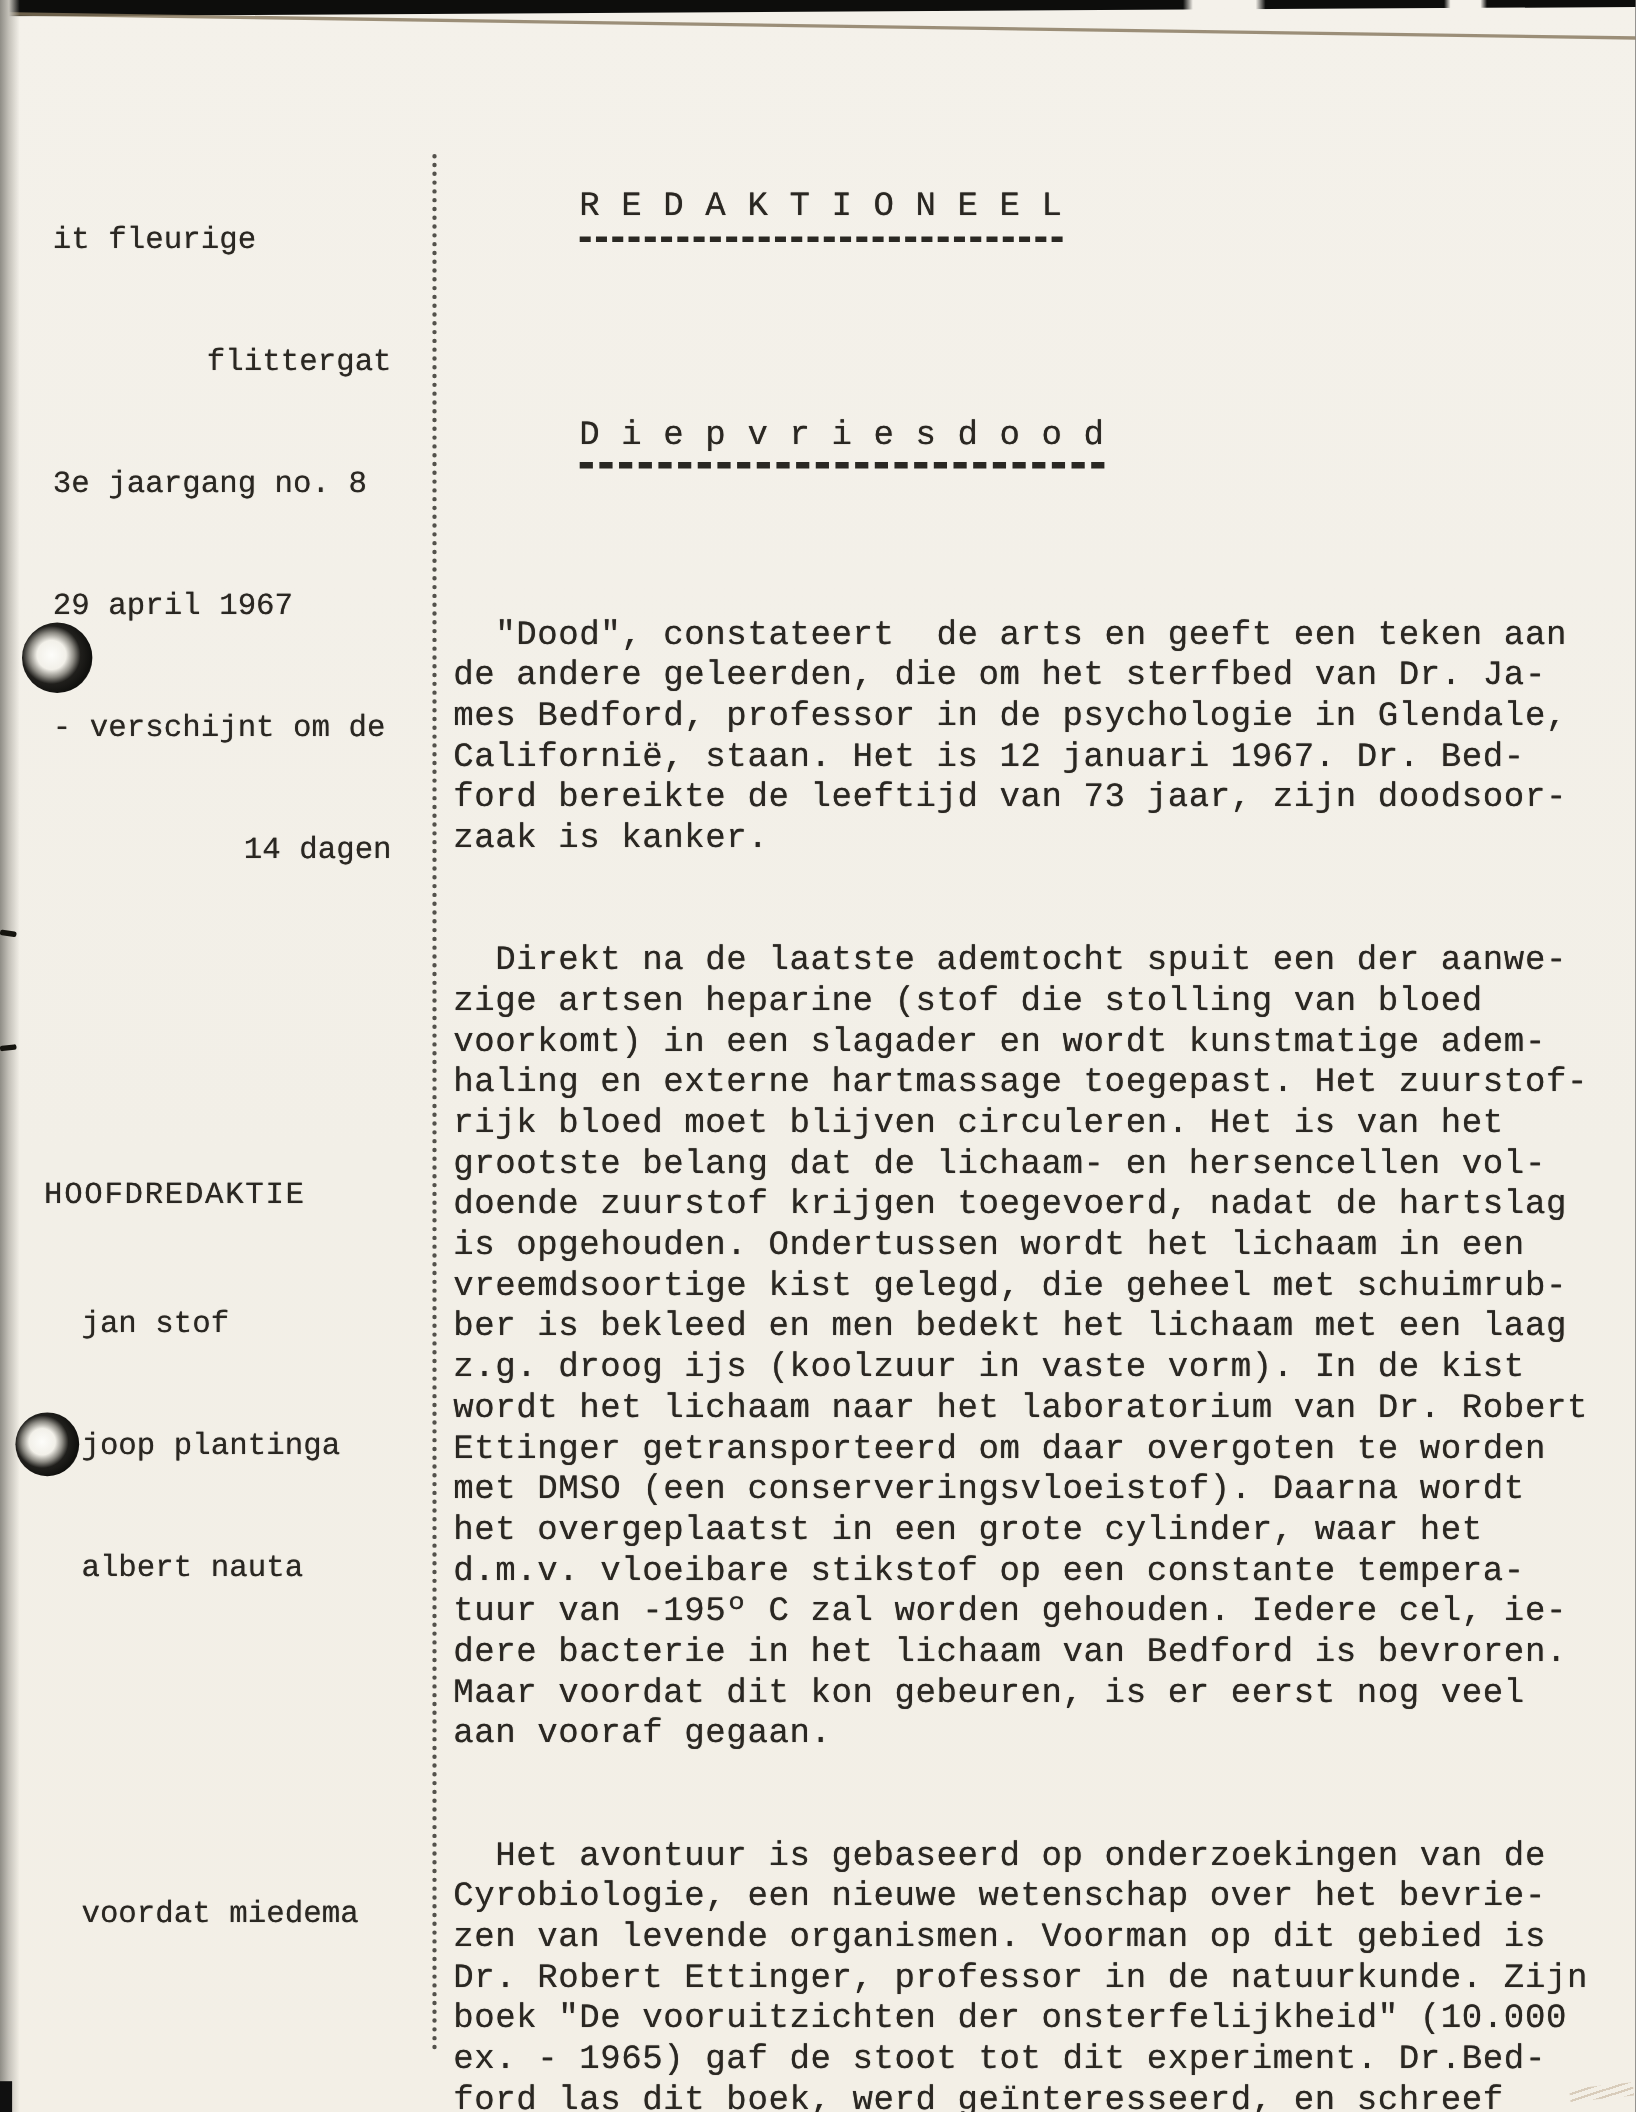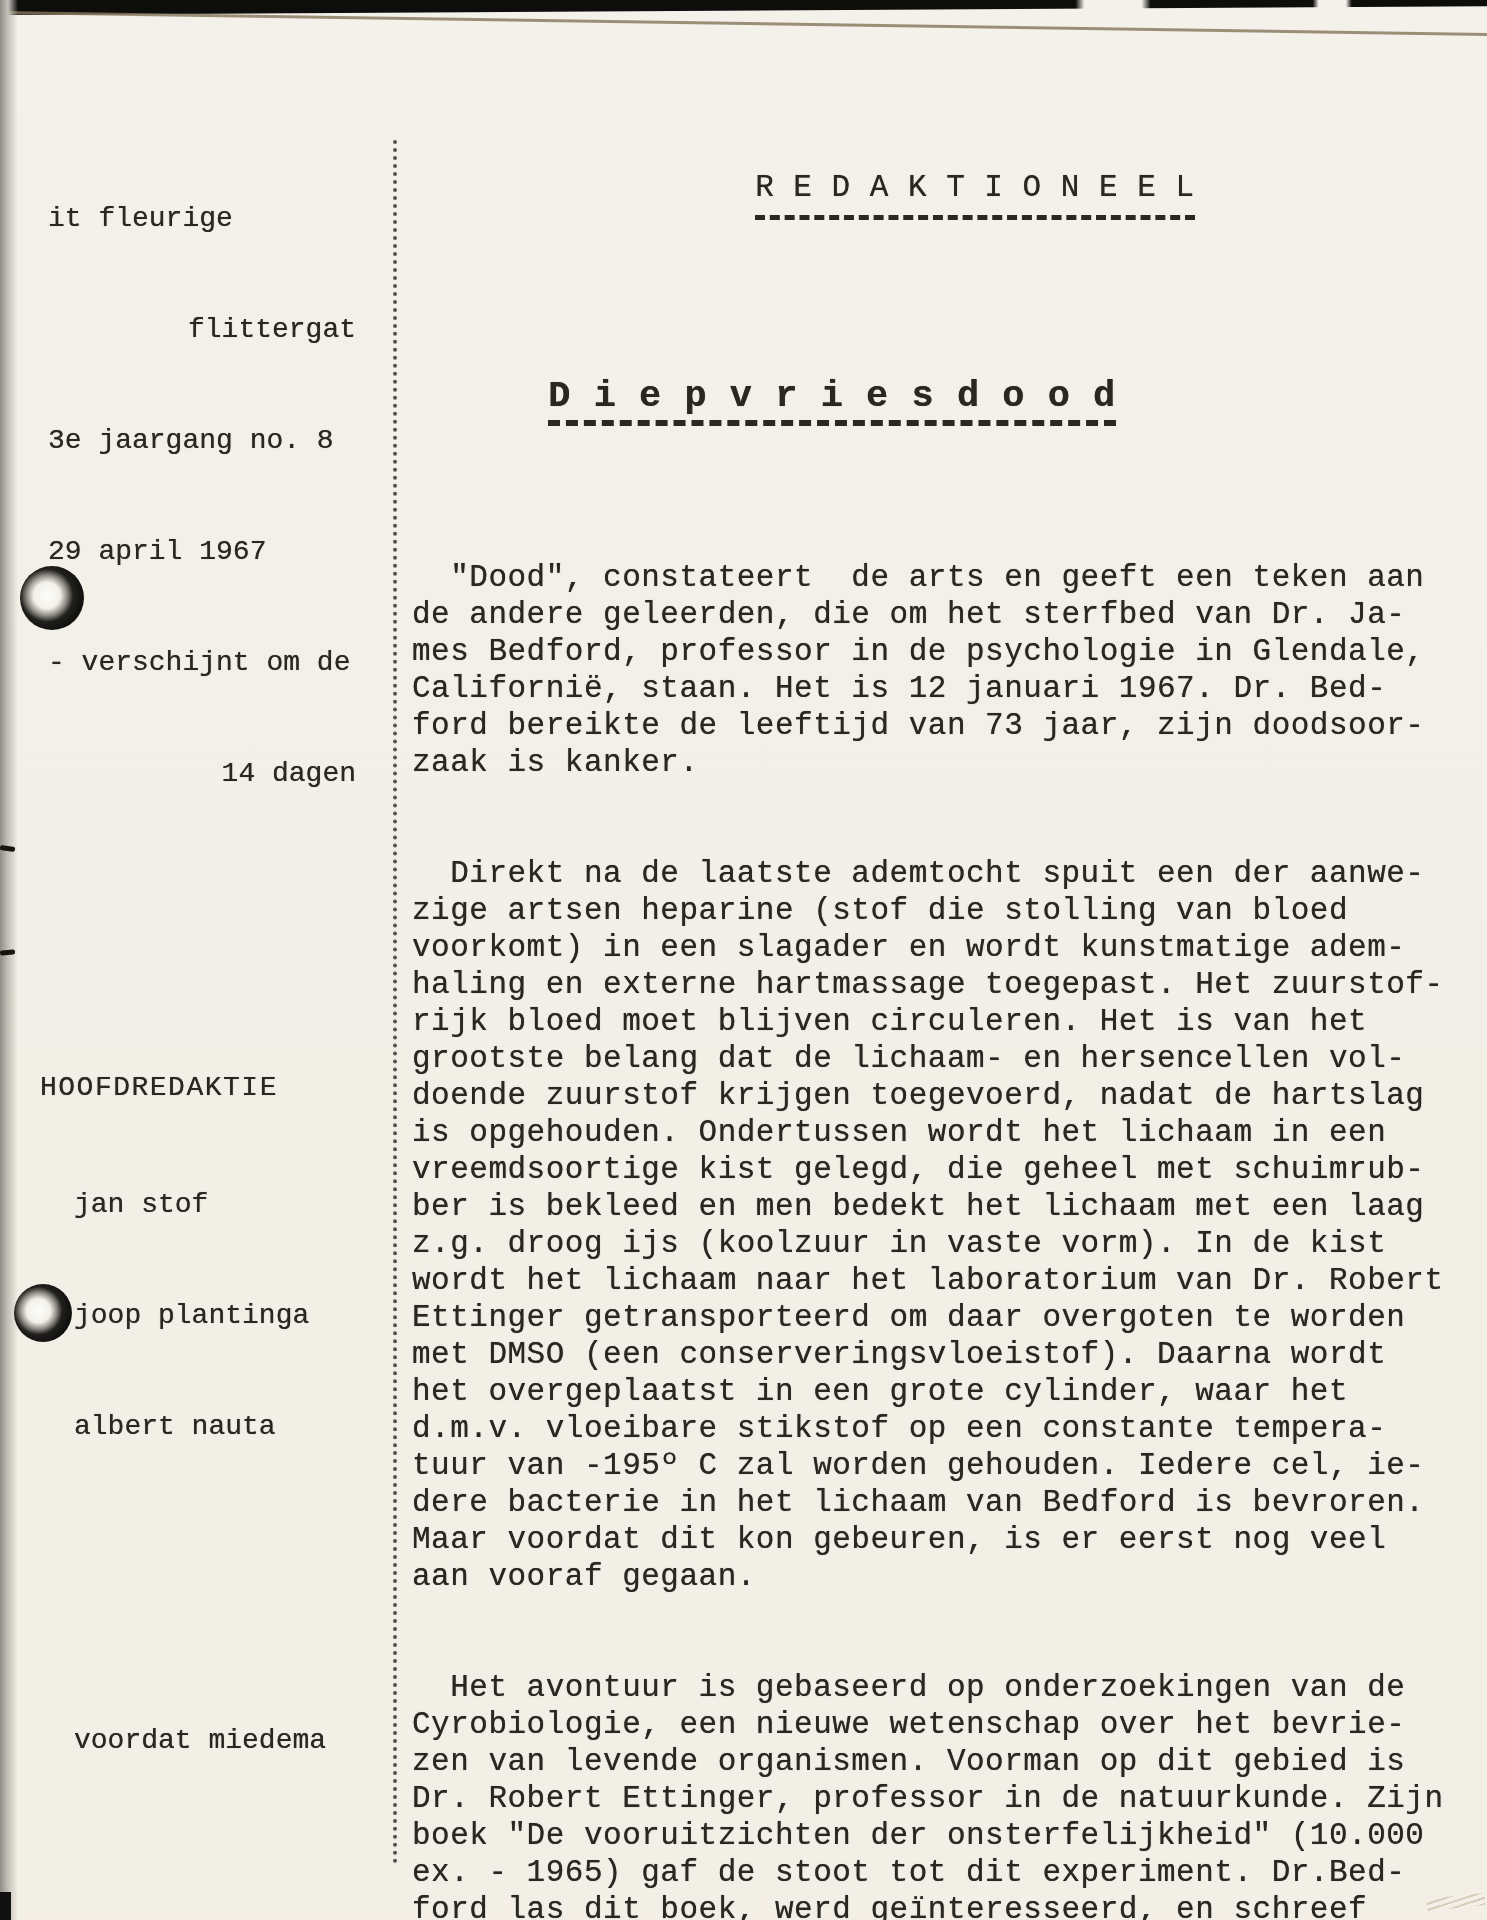--- a/index.html
+++ b/index.html
@@ -35,23 +35,23 @@
     border-left:4px dotted #53514b;}
   .sidebar{position:absolute;left:40px;top:52px;width:320px;
     font-size:28px;line-height:37px;white-space:pre;}
   .masthead div{padding-left:8px;}
   .masthead .r{text-align:right;padding-left:0;padding-right:4px;}
   .sb{margin-top:18px;}
   .sb h2{margin:0 0 6px 0;font-size:28px;font-weight:normal;letter-spacing:1.5px;}
   .sb .it{padding-left:34px;}
   .article{position:absolute;left:412px;top:58px;width:1075px;
     font-size:31px;line-height:37px;letter-spacing:0.5px;white-space:pre;}
-  .kicker{text-align:center;padding-right:64px;margin-bottom:4px;}
+  .kicker{text-align:left;padding-right:64px;margin-bottom:4px;}
   .kicker span{display:inline-block;border-bottom:5px dashed #2a2823;padding-bottom:9px;}
-  .title{margin:6px 0 22px 0;font-size:37px;font-weight:bold;}
+  .title{margin:6px 0 22px 0;font-size:31px;font-weight:normal;}
   .title span{display:inline-block;border-bottom:6px dashed #2a2823;padding-bottom:5px;}
   .para{margin:0;}
 </style>
 </head>
 <body>
 
 <div class="page">
 
   <div class="top-bar"></div>
   <div class="top-line"></div>

